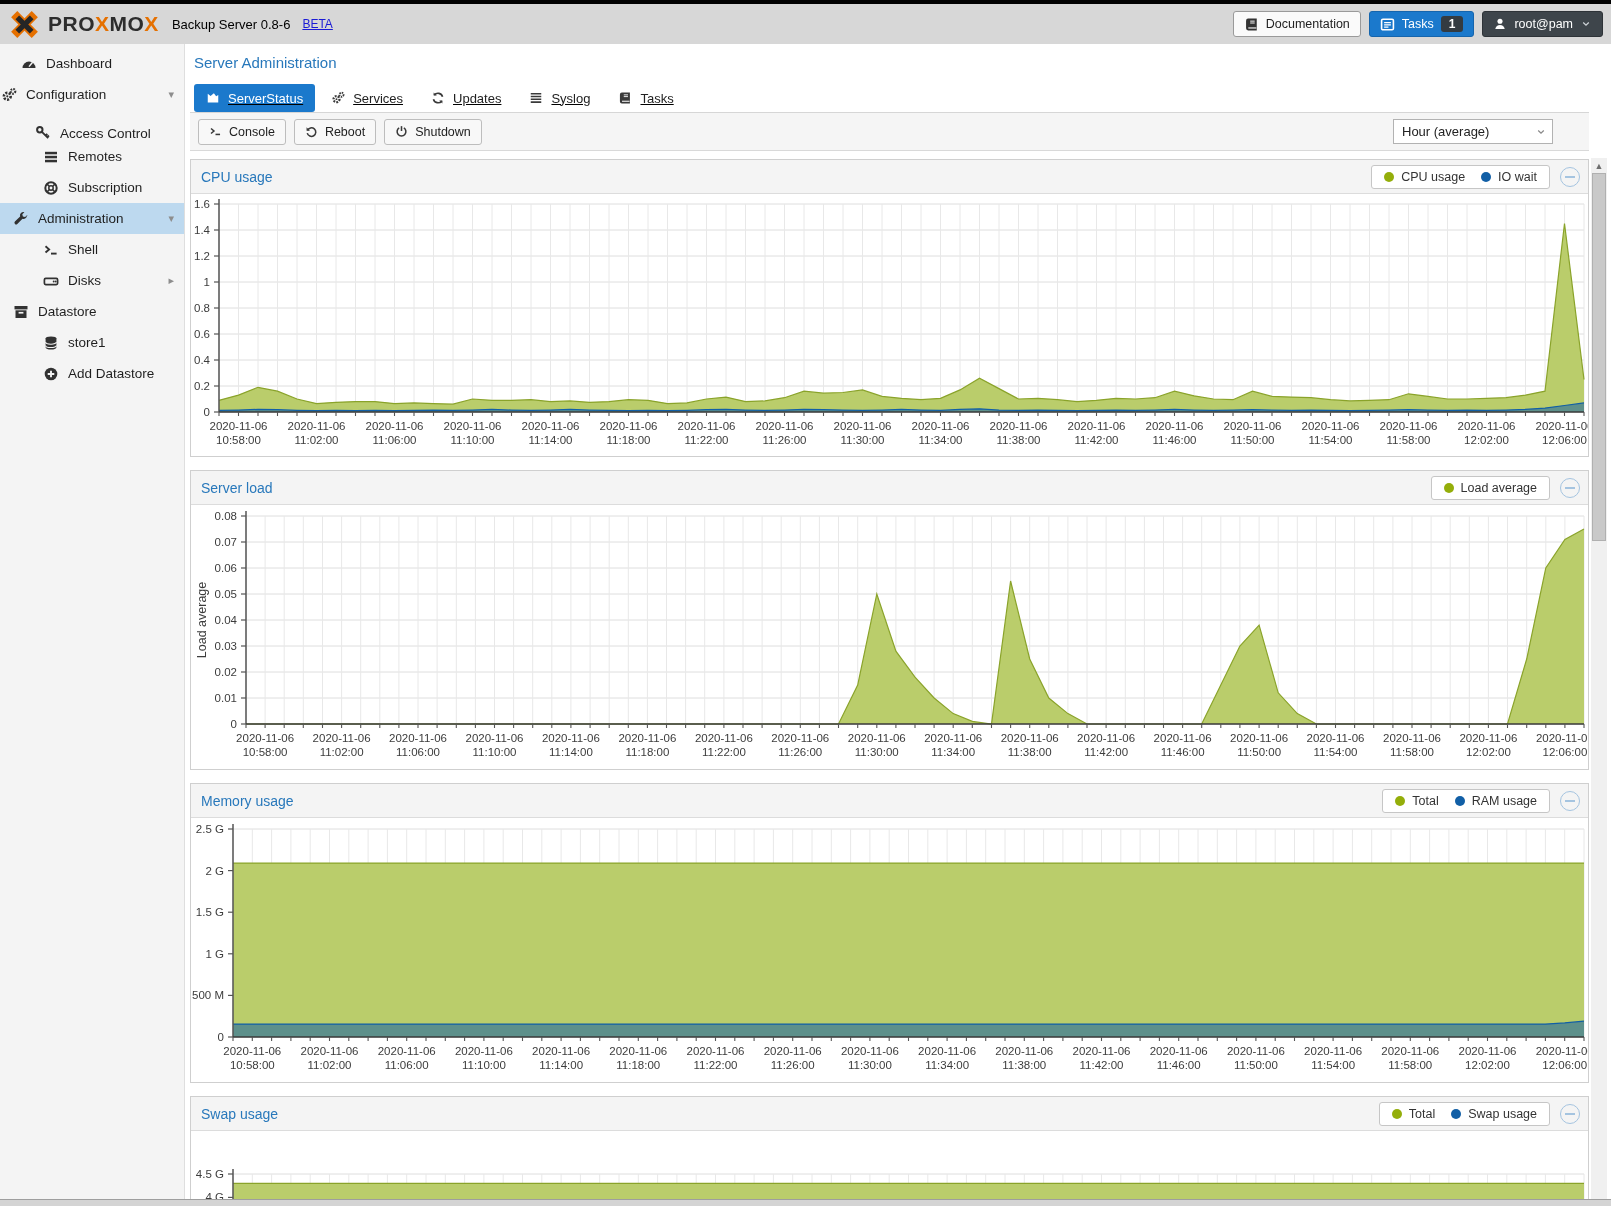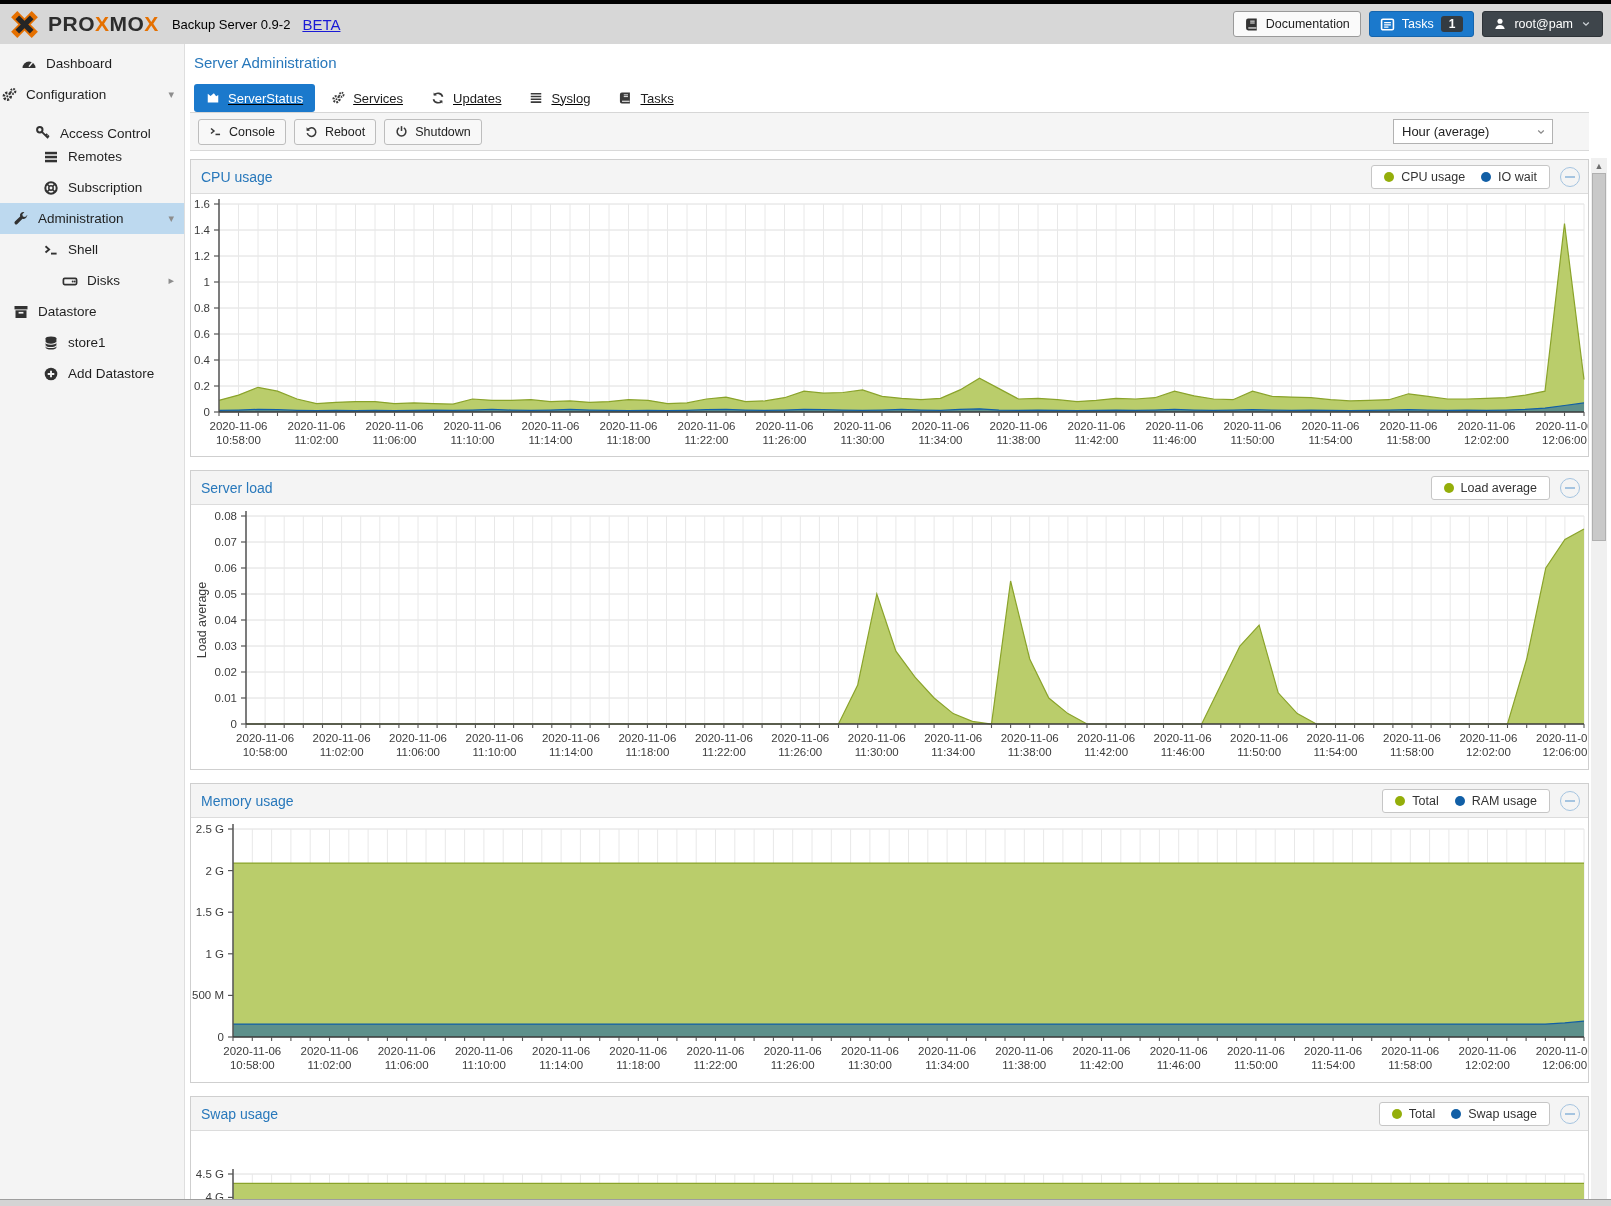--- a/index.html
+++ b/index.html
@@ -7,21 +7,21 @@
   body { font-family:"Liberation Sans", sans-serif; background:#fff; position:relative; }
   #root { position:absolute; inset:0; width:1611px; height:1206px; overflow:hidden; }
 
   
   .top-header { position:absolute; left:0; top:0; width:1611px; height:44px;
     background:#d7d7d7; border-top:4px solid #000; display:flex; align-items:center;
     justify-content:space-between; padding:0 8px; }
   .brand { display:flex; align-items:center; gap:7px; }
   .wordmark { font-size:21px; font-weight:bold; letter-spacing:.5px; display:flex; }
   .subtitle { font-size:13px; color:#000; margin-left:6px; }
-  .beta-link { font-size:15px; color:#1a1ad6; text-decoration:underline; margin-left:5px; cursor:pointer; }
+  .beta-link { font-size:12px; color:#1a1ad6; text-decoration:underline; margin-left:5px; cursor:pointer; }
   .hdr-right { display:flex; align-items:center; gap:8px; }
   .hbtn { height:26px; border-radius:3px; border:1px solid #9a9a9a; display:flex; align-items:center;
     gap:7px; padding:0 10px; font-size:12.5px; cursor:pointer; }
   .hbtn.doc { background:#fafafa; color:#222; }
   .hbtn.tasks { background:#1b79cc; border-color:#1565ad; color:#fff; }
   .hbtn.user { background:#3e454b; border-color:#2e3338; color:#fff; }
   .badge { background:#343b41; color:#fff; border-radius:3px; padding:1px 8px; font-size:12px; font-weight:bold; }
 
   
   .sidebar { position:absolute; left:0; top:44px; width:185px; bottom:0; background:#f4f4f4;
@@ -95,21 +95,21 @@
             <rect x="14.3" y="6.5" width="5.4" height="21" fill="#262626"></rect>
           </g>
         </svg>
       </span>
       <span class="wordmark" id="wordmark">
           <span style="color:#2d2d2d">PRO</span>
           <span style="color:#e57000">X</span>
           <span style="color:#2d2d2d">MO</span>
           <span style="color:#e57000">X</span>
         </span>
-      <span class="subtitle">Backup Server 0.9-2</span>
+      <span class="subtitle">Backup Server 0.8-6</span>
       <a class="beta-link">BETA</a>
     </div>
     <div class="hdr-right">
       <button class="hbtn doc">
         <span class="icon" id="ic-doc">
             <svg width="15" height="15" viewBox="0 0 16 16">
               <path d="M4.4 1.7h9.2v12.6H4.4a2.2 2.2 0 0 1-2.2-2.2V3.9a2.2 2.2 0 0 1 2.2-2.2z" fill="#333"></path>
               <path d="M4.6 11.7h8.6" stroke="#fff" stroke-width="1.2"></path>
               <path d="M6.6 4.4h4.8M6.6 6.4h4.8" stroke="#fff" stroke-width="1"></path>
             </svg>
@@ -204,21 +204,21 @@
       </div>
       <div class="side-item" style="padding-left: 42px;">
         <span class="icon" style="width:17px">
           <svg width="16" height="16" viewBox="0 0 16 16">
             <path d="M2.5 4.3l3.6 3.1-3.6 3.1" fill="none" stroke="#323232" stroke-width="1.9"></path>
             <line x1="8" y1="11.6" x2="13.6" y2="11.6" stroke="#323232" stroke-width="1.9"></line>
           </svg>
         </span>
         <span>Shell</span>
       </div>
-      <div class="side-item" style="padding-left: 61px;">
+      <div class="side-item" style="padding-left: 42px;">
         <span class="icon" style="width:17px">
           <svg width="16" height="16" viewBox="0 0 16 16">
             <rect x="1.4" y="5.4" width="13.2" height="6.2" rx="1.3" fill="none" stroke="#323232" stroke-width="1.7"></rect>
             <circle cx="10.7" cy="8.5" r=".95" fill="#323232"></circle>
             <circle cx="12.7" cy="8.5" r=".95" fill="#323232"></circle>
           </svg>
         </span>
         <span>Disks</span>
         <span class="expand">▸</span>
       </div>

